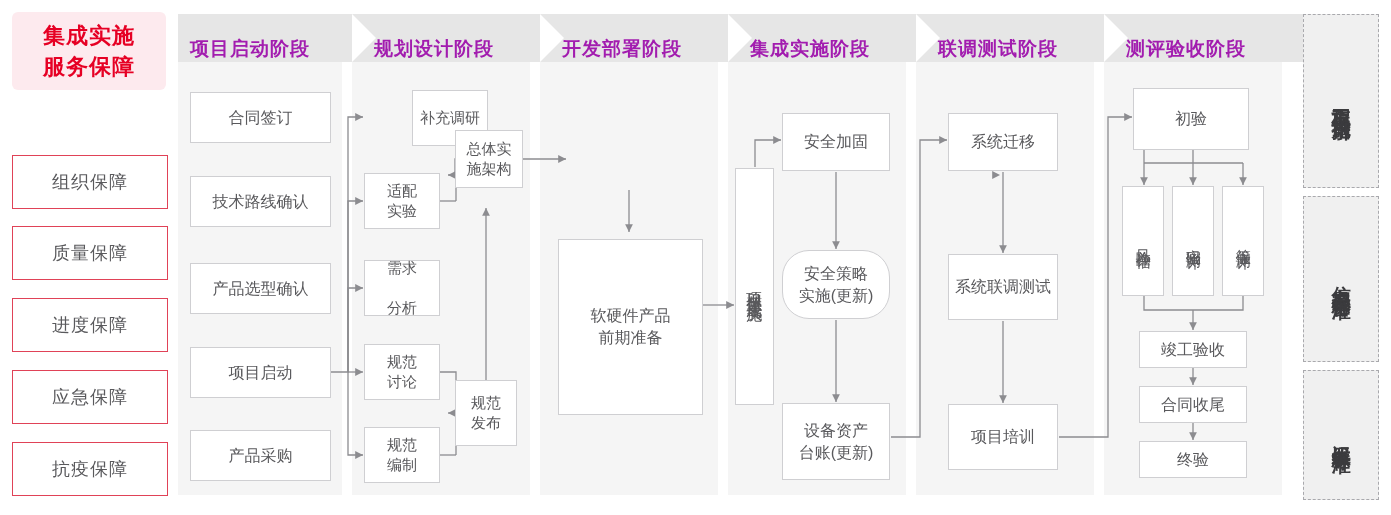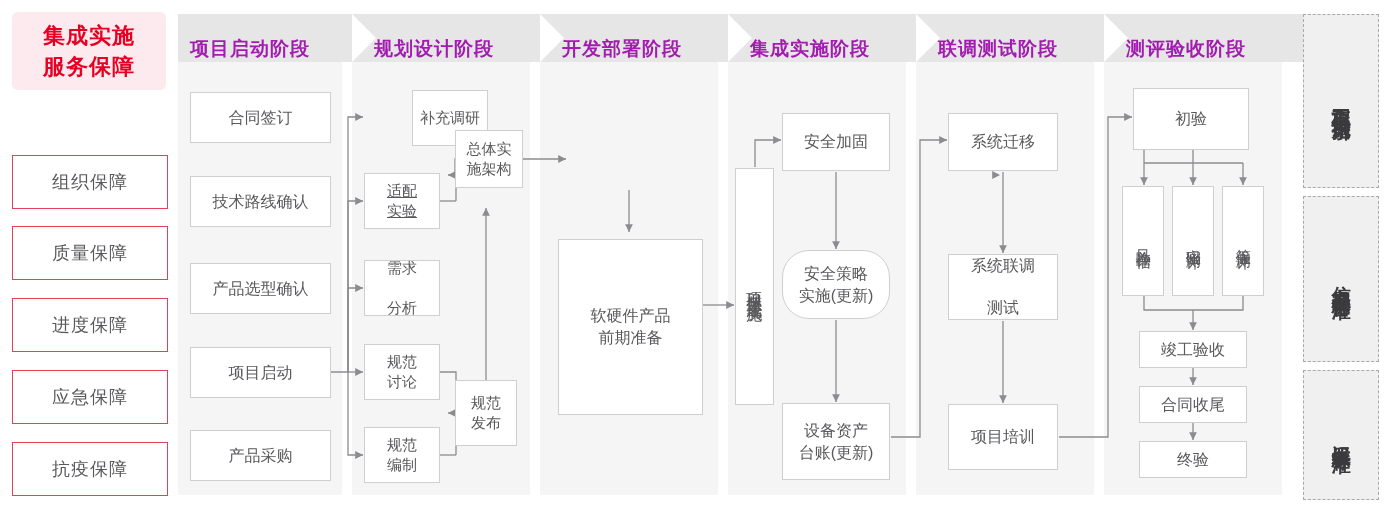--- a/index.html
+++ b/index.html
@@ -202,21 +202,21 @@
   <div class="node" style="left:190px;top:92px;width:141px;height:51px;">合同签订</div>
   <div class="node" style="left:190px;top:176px;width:141px;height:51px;">技术路线确认</div>
   <div class="node" style="left:190px;top:263px;width:141px;height:51px;">产品选型确认</div>
   <div class="node" style="left:190px;top:347px;width:141px;height:51px;">项目启动</div>
   <div class="node" style="left:190px;top:430px;width:141px;height:51px;">产品采购</div>
 
   <div class="node sm" style="left:364px;top:90px;width:76px;height:56px;margin-left:48px;">
     <span>补充</span>
     <span>调研</span>
   </div>
-  <div class="node sm" style="left:364px;top:173px;width:76px;height:56px;flex-direction:column;text-decoration:underline;">
+  <div class="node sm" style="left:364px;top:173px;width:76px;height:56px;flex-direction:column;">
     <span>适配</span>
     <span>实验</span>
   </div>
   <div class="node sm" style="left:364px;top:260px;width:76px;height:56px;flex-direction:column;gap:20px;">
     <span>需求</span>
     <span>分析</span>
   </div>
   <div class="node sm" style="left:364px;top:344px;width:76px;height:56px;flex-direction:column;">
     <span>规范</span>
     <span>讨论</span>
@@ -248,21 +248,21 @@
     <span>实施(更新)</span>
   </div>
   <div class="node" style="left:782px;top:403px;width:108px;height:77px;flex-direction:column;">
     <span>设备资产</span>
     <span>台账(更新)</span>
   </div>
 
   <div class="node" style="left:948px;top:113px;width:110px;height:58px;flex-direction:column;">
     <span>系统迁移</span>
   </div>
-  <div class="node" style="left:948px;top:254px;width:110px;height:66px;flex-direction:column;justify-content:space-between;">
+  <div class="node" style="left:948px;top:254px;width:110px;height:66px;">
     <span>系统联调</span>
     <span>测试</span>
   </div>
   <div class="node" style="left:948px;top:404px;width:110px;height:66px;flex-direction:column;">
     <span>项目培训</span>
   </div>
 
   <div class="node" style="left:1133px;top:88px;width:116px;height:62px;">初验</div>
   <div class="node vert sm" style="left:1122px;top:186px;width:42px;height:110px;">风险评估</div>
   <div class="node vert sm" style="left:1172px;top:186px;width:42px;height:110px;">密码测评</div>

